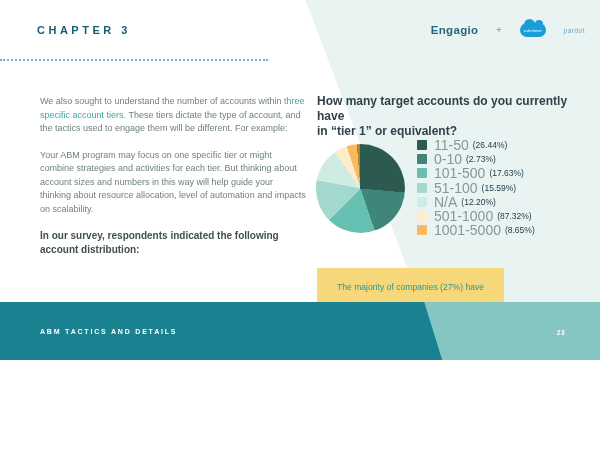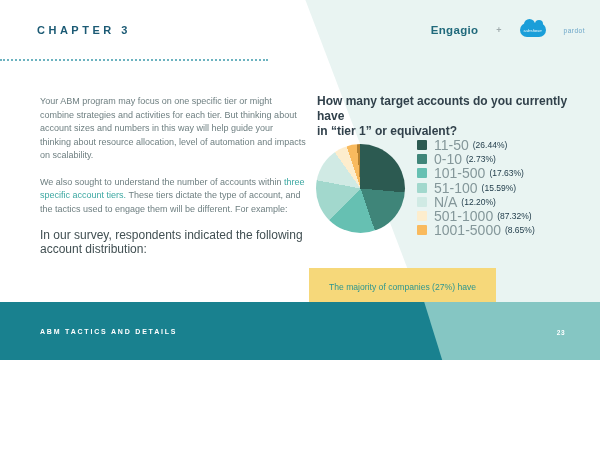--- a/index.html
+++ b/index.html
@@ -25,34 +25,34 @@
   .sf-cloud::after { content:""; position:absolute; right:3px; top:-3px; width:8px; height:8px;
                      background:#1a9ed9; border-radius:50%; }
   .sf-text { position:relative; z-index:1; font-size:4px; font-style:italic; color:#ffffff; }
   .pardot-text { font-size:6.5px; color:#6aa5c8; letter-spacing:0.5px; }
 
   
   .left-col { position:absolute; left:40px; top:95px; width:266px; font-size:9px; line-height:13.5px;
               color:#6e7f81; }
   .left-col p { margin-bottom:13px; }
   .inline-link { color:#3da8a2; cursor:pointer; }
-  .intro-bold { font-weight:normal; color:#414f52; font-size:12px; }
+  .intro-bold { font-weight:bold; color:#414f52; font-size:10px; }
 
   
   .question-title { position:absolute; left:317px; top:94px; width:266px; font-size:12px;
                     font-weight:bold; color:#31414b; line-height:15px; }
   .pie { position:absolute; left:316px; top:144px; width:89px; height:89px; border-radius:50%; }
 
   .legend { position:absolute; left:417px; top:138px; }
   .legend-row { display:flex; align-items:center; height:14.2px; }
   .swatch { width:10px; height:10px; border-radius:1px; margin-right:7px; flex:0 0 auto; }
   .legend-label { font-size:14px; color:#84979a; margin-right:4px; white-space:nowrap; }
   .legend-pct { font-size:8.5px; font-weight:normal; color:#25404e; white-space:nowrap; }
 
-  .callout { position:absolute; left:309px; top:268px; width:187px; height:38px;
+  .callout { position:absolute; left:317px; top:268px; width:187px; height:38px;
              display:flex; flex-direction:column; align-items:center; justify-content:center; }
   .callout div { font-size:8.6px; line-height:13px; color:#2e968f; text-align:center; }
 
   
   .footer { position:absolute; left:0; bottom:0; width:600px; height:58px; }
   .footer-light { position:absolute; inset:0; clip-path:polygon(70.7% 0, 100% 0, 100% 100%, 73.7% 100%); }
   .footer-label { position:absolute; left:40px; top:26px; font-size:7px; font-weight:bold;
                   letter-spacing:1.8px; color:#ffffff; }
   .page-number { position:absolute; right:35px; top:27px; font-size:6.5px; font-weight:bold;
                  letter-spacing:0.5px; color:#ffffff; }
@@ -70,22 +70,22 @@
   <div class="logo-row">
     <span class="engagio-text">Engagio</span>
     <span class="logo-plus">+</span>
     <span class="sf-cloud" style="background-color: rgb(26, 158, 217);">
       <span class="sf-text">salesforce</span>
     </span>
     <span class="pardot-text">pardot</span>
   </div>
 
   <div class="left-col">
+    <p><span>We also sought to understand the number of accounts within </span><span class="inline-link">three specific account tiers.</span><span> These tiers dictate the type of account, and the tactics used to engage them will be different. For example:</span></p>
     <p>Your ABM program may focus on one specific tier or might combine strategies and activities for each tier. But thinking about account sizes and numbers in this way will help guide your thinking about resource allocation, level of automation and impacts on scalability.</p>
-    <p><span>We also sought to understand the number of accounts within </span><span class="inline-link">three specific account tiers.</span><span> These tiers dictate the type of account, and the tactics used to engage them will be different. For example:</span></p>
     <p class="intro-bold">In our survey, respondents indicated the following account distribution:</p>
   </div>
 
   <div class="question-title">
     <div>How many target accounts do you currently have</div>
     <div>in “tier 1” or equivalent?</div>
   </div>
 
   <div class="pie" style="background: conic-gradient(rgb(44, 90, 81) 0%, rgb(44, 90, 81) 26.44%, rgb(63, 133, 121) 26.44%, rgb(63, 133, 121) 44.75%, rgb(102, 192, 178) 44.75%, rgb(102, 192, 178) 62.37%, rgb(162, 216, 205) 62.37%, rgb(162, 216, 205) 77.96%, rgb(208, 234, 228) 77.96%, rgb(208, 234, 228) 90.16%, rgb(253, 237, 205) 90.16%, rgb(253, 237, 205) 94.91%, rgb(249, 186, 94) 94.91%, rgb(249, 186, 94) 98.64%, rgb(182, 128, 46) 98.64%, rgb(182, 128, 46) 100%);"></div>
 

